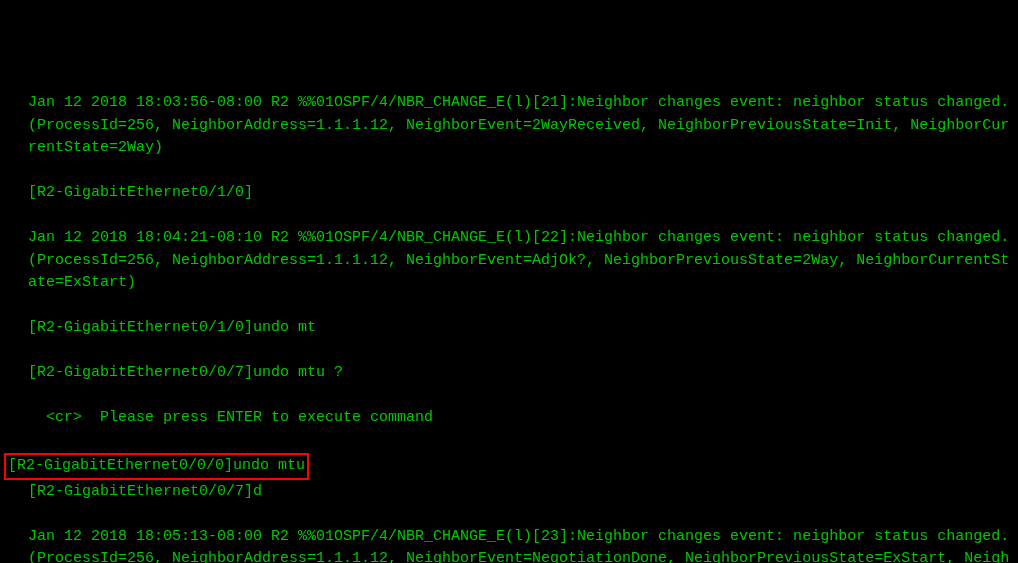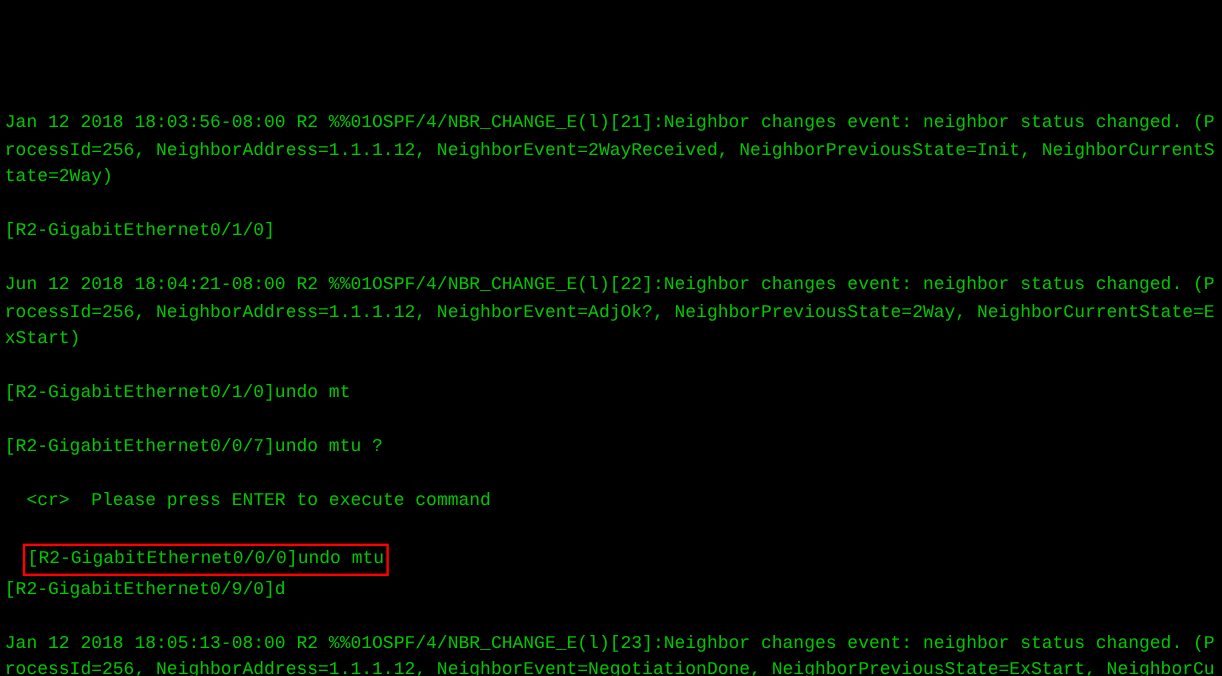--- a/index.html
+++ b/index.html
@@ -15,41 +15,42 @@
       line-height: 1.5;
       padding: 2px 4px;
       width: 1018px;
       height: 563px;
       overflow: hidden;
       white-space: pre-wrap;
       word-break: break-all;
     }
     .term-line {
       display: block;
+      margin-left: 24px;
     }
     .highlight-box {
       border: 2px solid #ff0000;
       display: inline-block;
       padding: 0 2px;
-      margin: 1px 15px;
+      margin: 1px 0;
     }
   </style>
 </head>
 <body>
 
 
 
 <span class="term-line">Jan 12 2018 18:03:56-08:00 R2 %%01OSPF/4/NBR_CHANGE_E(l)[21]:Neighbor changes event: neighbor status changed. (ProcessId=256, NeighborAddress=1.1.1.12, NeighborEvent=2WayReceived, NeighborPreviousState=Init, NeighborCurrentState=2Way)</span>
 <span class="term-line">[R2-GigabitEthernet0/1/0]</span>
-<span class="term-line">Jun 12 2018 18:04:21-08:00 R2 %%01OSPF/4/NBR_CHANGE_E(l)[22]:Neighbor changes event: neighbor status changed. (ProcessId=256, NeighborAddress=1.1.1.12, NeighborEvent=AdjOk?, NeighborPreviousState=2Way, NeighborCurrentState=ExStart)</span>
+<span class="term-line">Jan 12 2018 18:04:21-08:10 R2 %%01OSPF/4/NBR_CHANGE_E(l)[22]:Neighbor changes event: neighbor status changed. (ProcessId=256, NeighborAddress=1.1.1.12, NeighborEvent=AdjOk?, NeighborPreviousState=2Way, NeighborCurrentState=ExStart)</span>
 <span class="term-line">[R2-GigabitEthernet0/1/0]undo mt</span>
 <span class="term-line">[R2-GigabitEthernet0/0/7]undo mtu ?</span>
 <span class="term-line">  &lt;cr&gt;  Please press ENTER to execute command</span>
 <span class="highlight-box">[R2-GigabitEthernet0/0/0]undo mtu</span>
-<span class="term-line">[R2-GigabitEthernet0/9/0]d</span>
+<span class="term-line">[R2-GigabitEthernet0/0/7]d</span>
 <span class="term-line">Jan 12 2018 18:05:13-08:00 R2 %%01OSPF/4/NBR_CHANGE_E(l)[23]:Neighbor changes event: neighbor status changed. (ProcessId=256, NeighborAddress=1.1.1.12, NeighborEvent=NegotiationDone, NeighborPreviousState=ExStart, NeighborCurrentState=Exchange)</span>
 
 
 
 
 
 
 
 
 </body></html>

